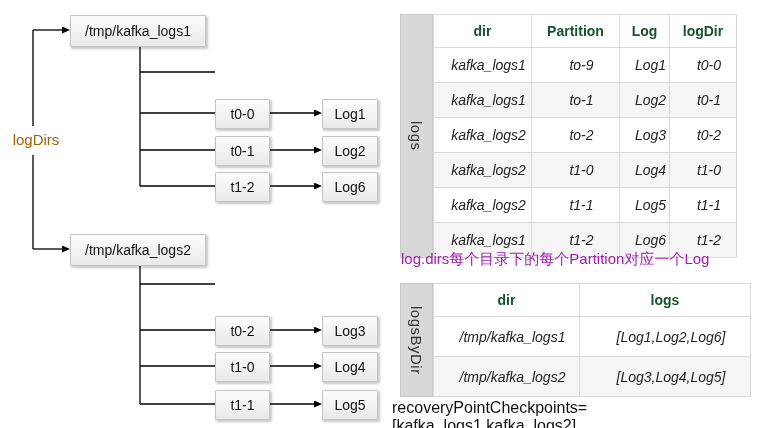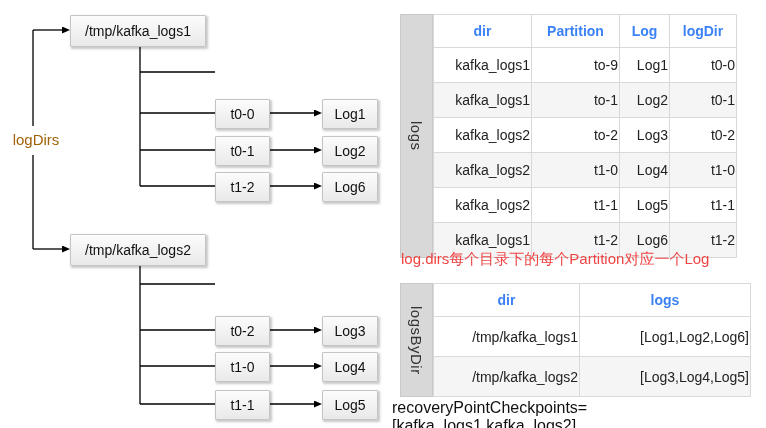--- a/index.html
+++ b/index.html
@@ -18,25 +18,25 @@
               font-size:15px;color:#a16207;}
 
   
   .table-block{position:absolute;display:flex;align-items:stretch;}
   .side-label{width:31px;background:#d8d8d8;border:1px solid #c9c9c9;
               display:flex;align-items:center;justify-content:center;
               writing-mode:vertical-rl;font-size:15px;color:#333;
               letter-spacing:0.5px;}
   table{border-collapse:collapse;table-layout:fixed;font-size:14px;background:#fff;}
   th,td{border:1px solid #d9d9d9;overflow:hidden;white-space:nowrap;}
-  th{font-weight:bold;text-align:center;height:30px;color:#3b82f6;}
-  td{height:32px;padding-left:13px;text-align:right;color:#222;}
+  th{font-weight:bold;text-align:center;height:30px;color:#14532d;}
+  td{height:32px;padding-left:13px;text-align:center;color:#222;font-style:italic;}
   tbody tr:nth-child(even){background:#f5f5f5;}
   .t2 td{height:37px;}
-  .caption1{position:absolute;left:401px;top:250px;font-size:15px;color:#ef4444;}
+  .caption1{position:absolute;left:401px;top:250px;font-size:15px;color:#a21caf;}
   .caption2{position:absolute;left:392px;top:399px;font-size:16px;color:#111;}
 </style>
 </head>
 <body>
 
 <div class="canvas">
 
   <div class="diagram">
     <svg class="connectors" width="400" height="428">
       <defs>

